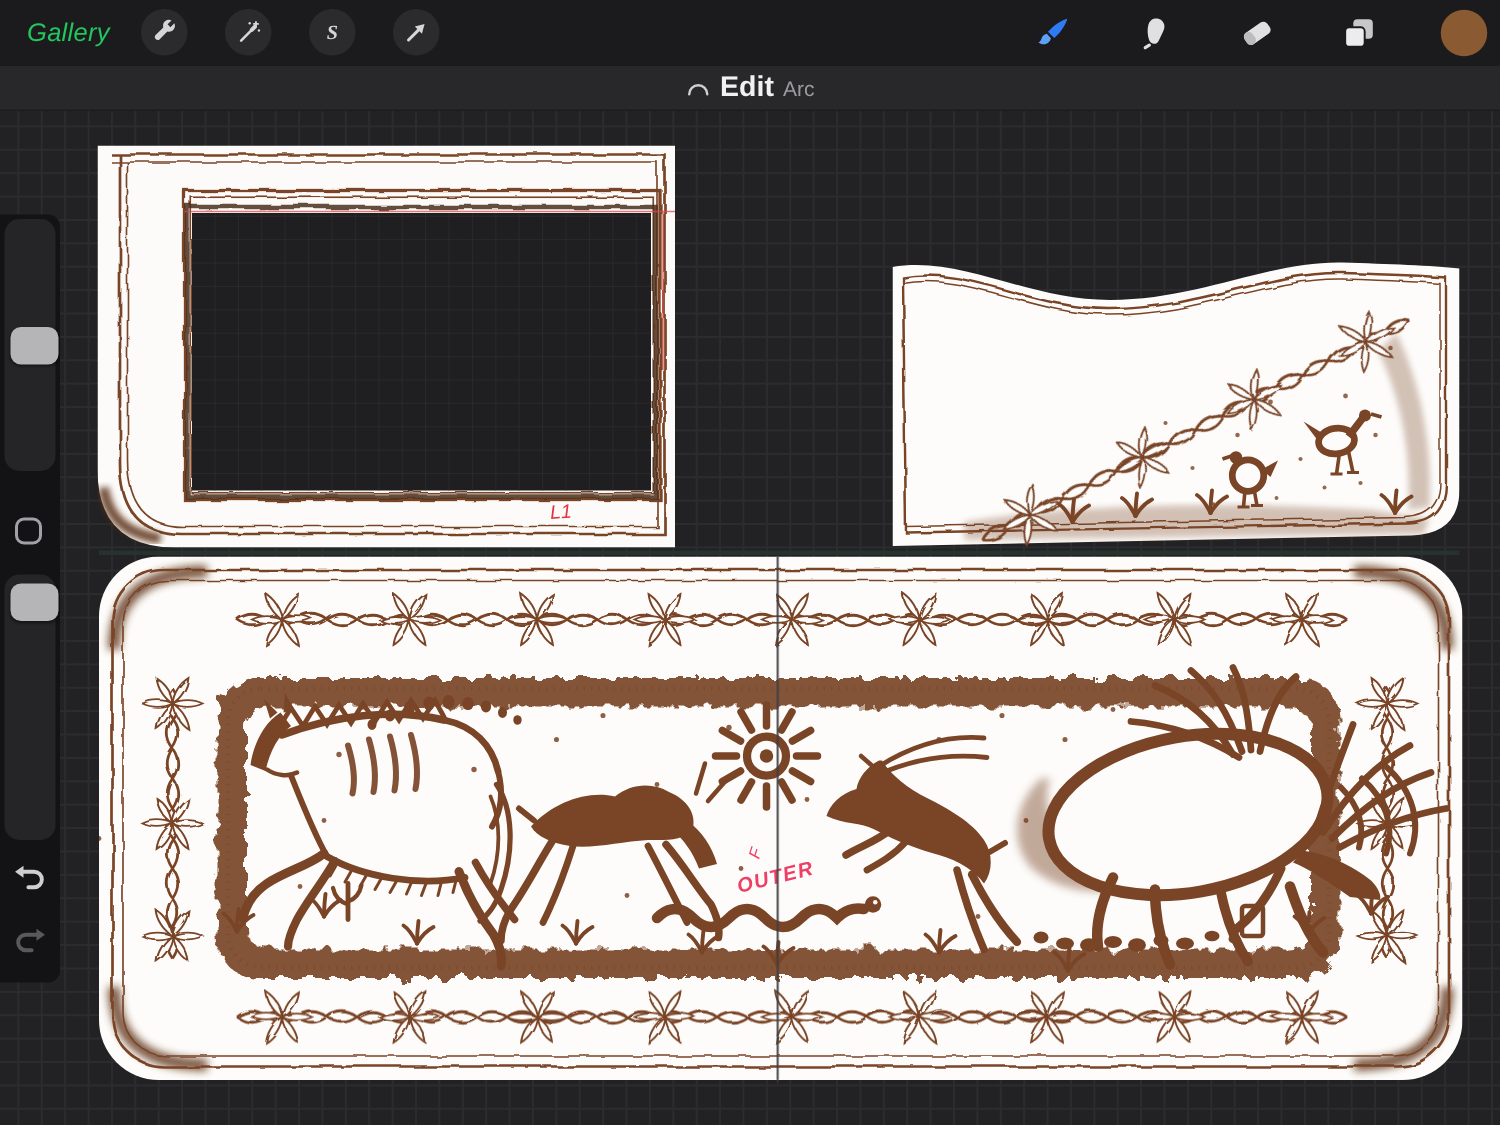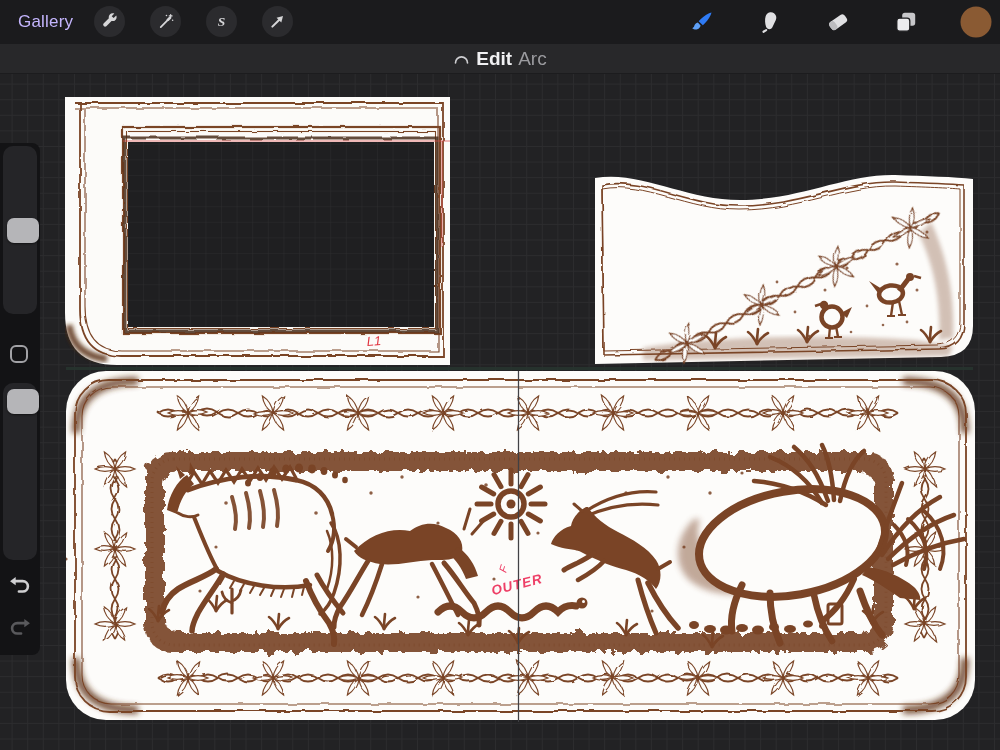--- a/index.html
+++ b/index.html
@@ -2,31 +2,31 @@
 <html><head>
 <meta charset="utf-8">
 <style>
   html,body{margin:0;padding:0;background:#000;}
   .stage{position:relative;width:1000px;height:750px;overflow:hidden;
          font-family:"Liberation Sans",sans-serif;background:#222224;}
 
   
   .topbar{position:absolute;left:0;top:0;width:1000px;height:44px;background:#1b1b1d;z-index:30;}
   .gallery{position:absolute;left:18px;top:0;height:44px;display:flex;align-items:center;
-           color:#c4b5fd;font-size:17px;letter-spacing:.2px;}
+           color:#22c55e;font-size:17px;letter-spacing:.2px;font-style:italic;}
   .tool-circle{position:absolute;top:6px;width:31px;height:31px;border-radius:50%;
                background:#2b2b2e;display:flex;align-items:center;justify-content:center;}
   .flat-tool{position:absolute;top:8px;width:28px;height:28px;display:flex;align-items:center;justify-content:center;}
 
   
   .subbar{position:absolute;left:0;top:44px;width:1000px;height:30px;background:#28282a;
           display:flex;align-items:center;justify-content:center;gap:6px;z-index:29;
           border-bottom:1px solid #1c1c1e;box-sizing:border-box;}
   .subbar .act{color:#f1f1f3;font-weight:700;font-size:19px;}
-  .subbar .tgt{color:#9b9b9f;font-size:19px;}
+  .subbar .tgt{color:#9b9b9f;font-size:14px;}
 
   
   .canvas{position:absolute;left:0;top:74px;width:1000px;height:676px;background-color:#222224;
           background-image:linear-gradient(#2c2c2e 1px,transparent 1px),
                            linear-gradient(90deg,#2c2c2e 1px,transparent 1px);
           background-size:15.6px 15.6px;background-position:-4px -6px;}
   .panel{position:absolute;}
   .seam{position:absolute;left:66px;top:367px;width:907px;height:3px;background:#27342f;opacity:.9;z-index:6;}
   .vguide{position:absolute;left:518px;top:371px;width:1px;height:351px;background:#404045;opacity:.9;z-index:8;}
 

